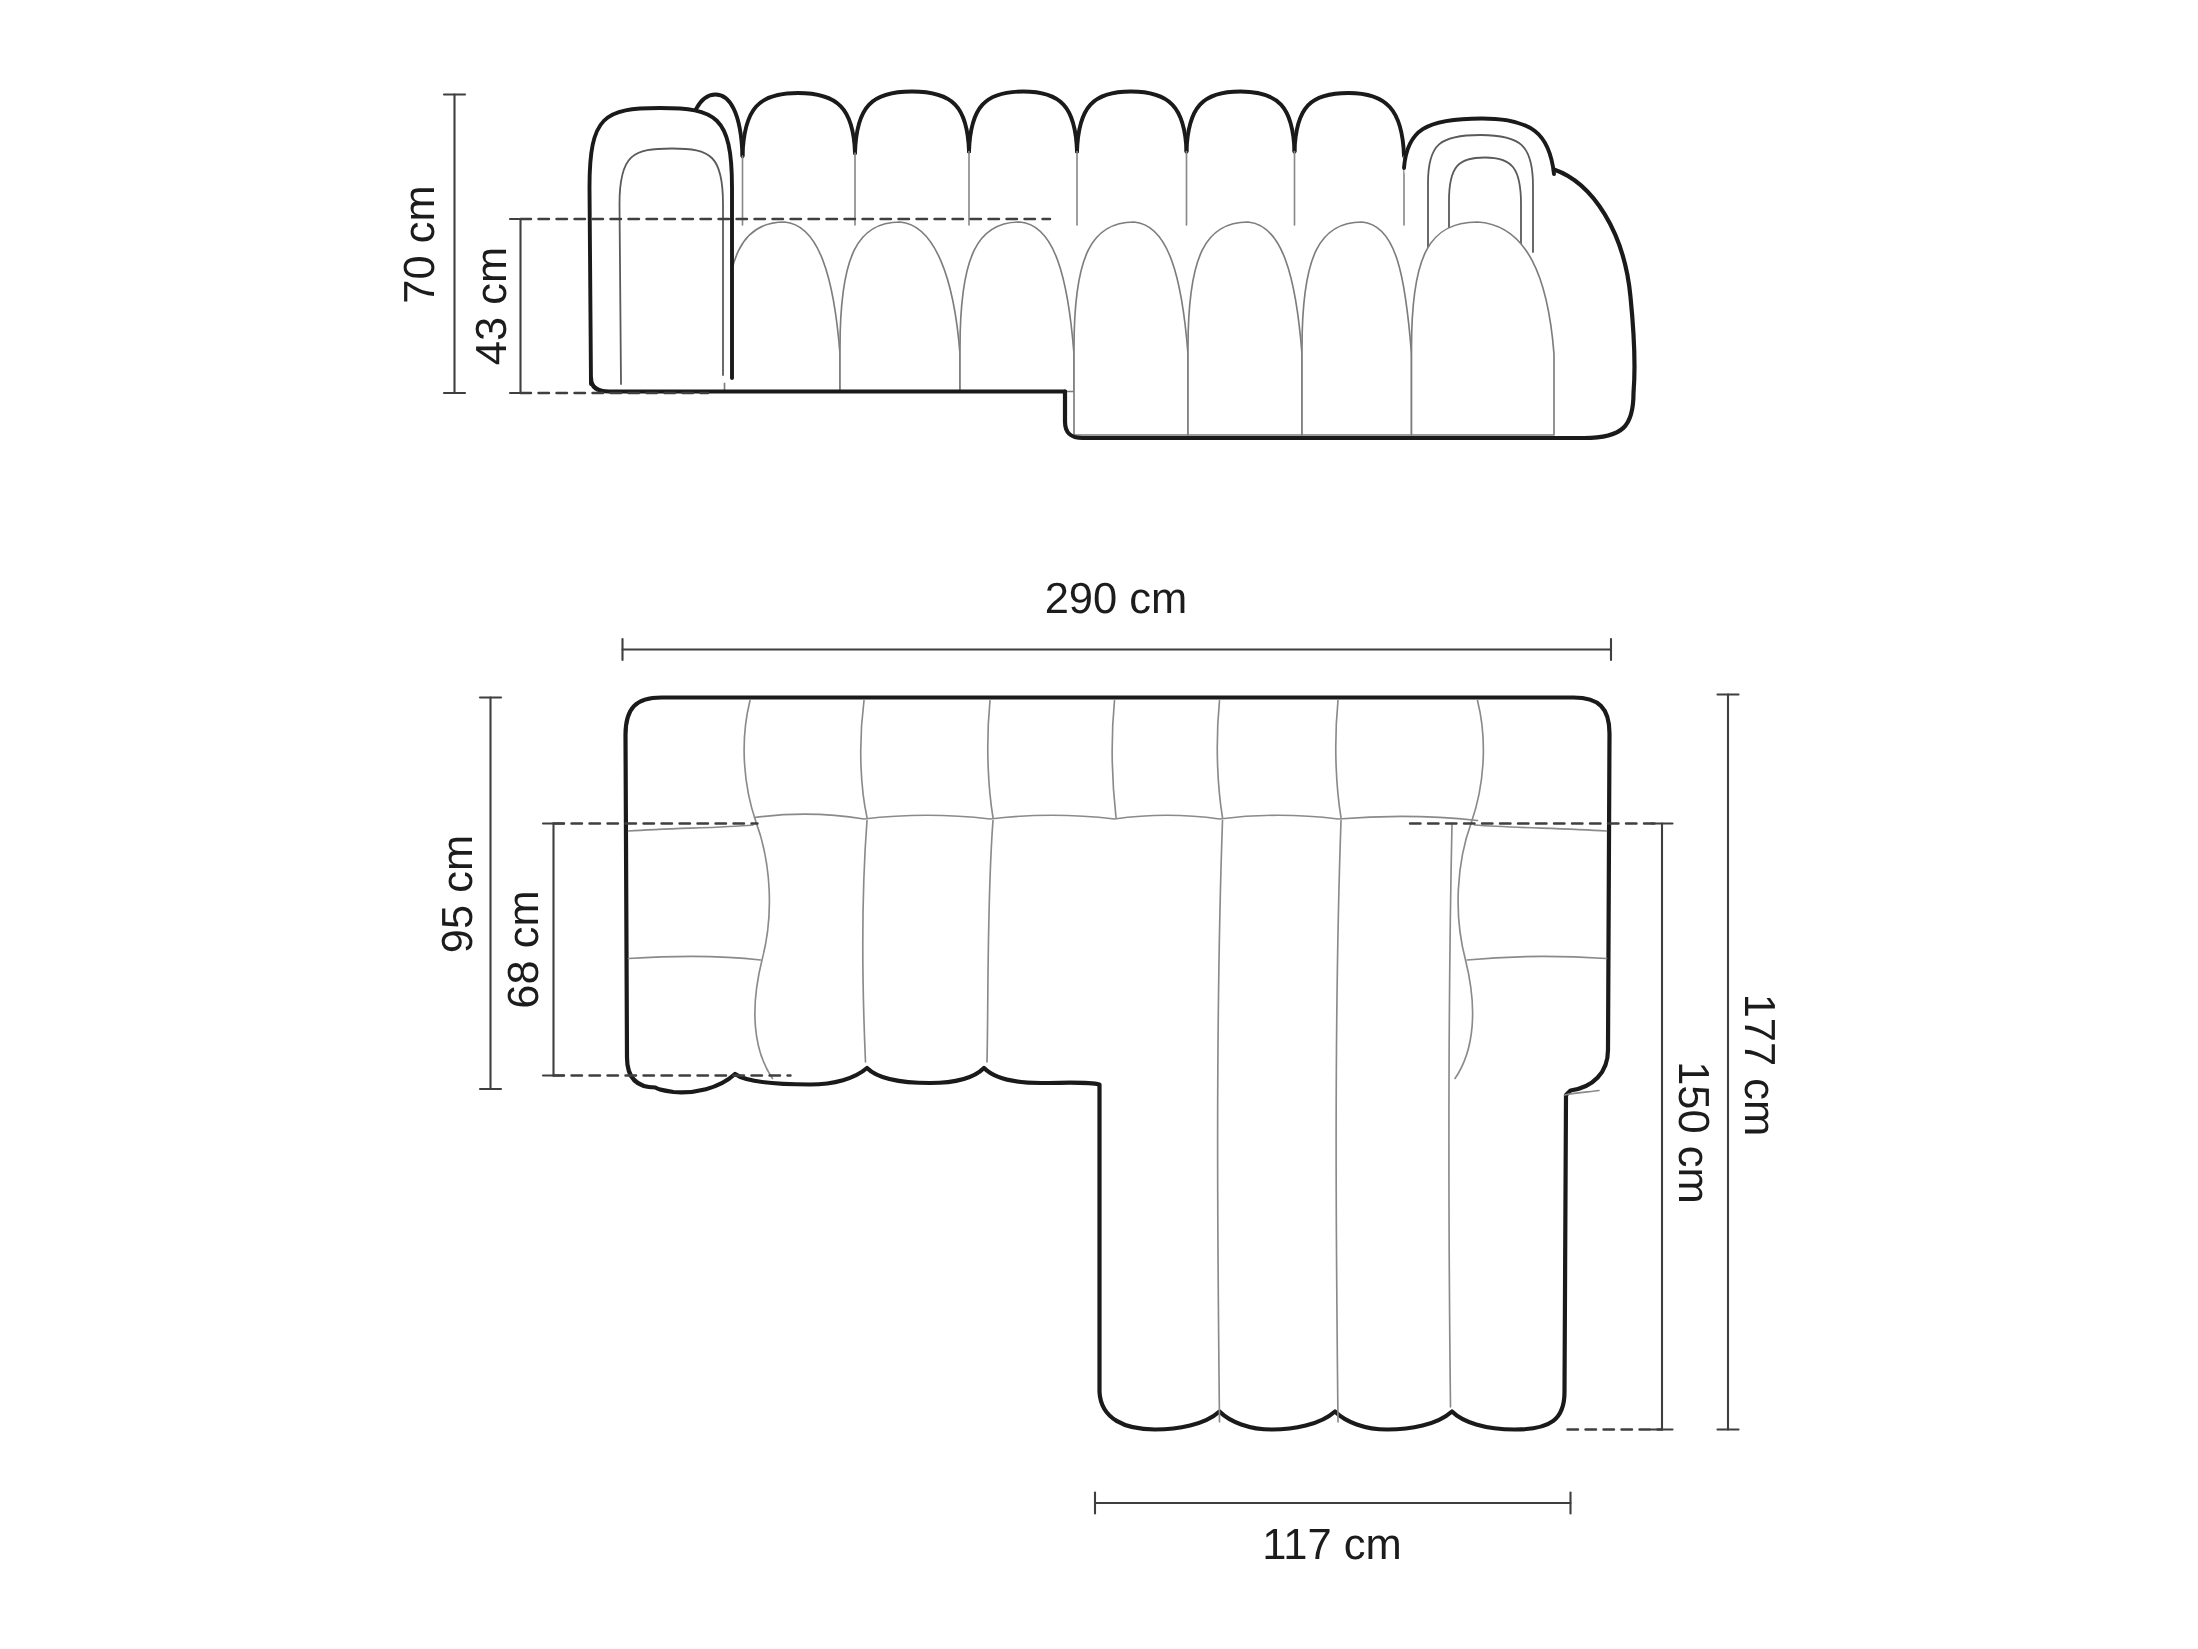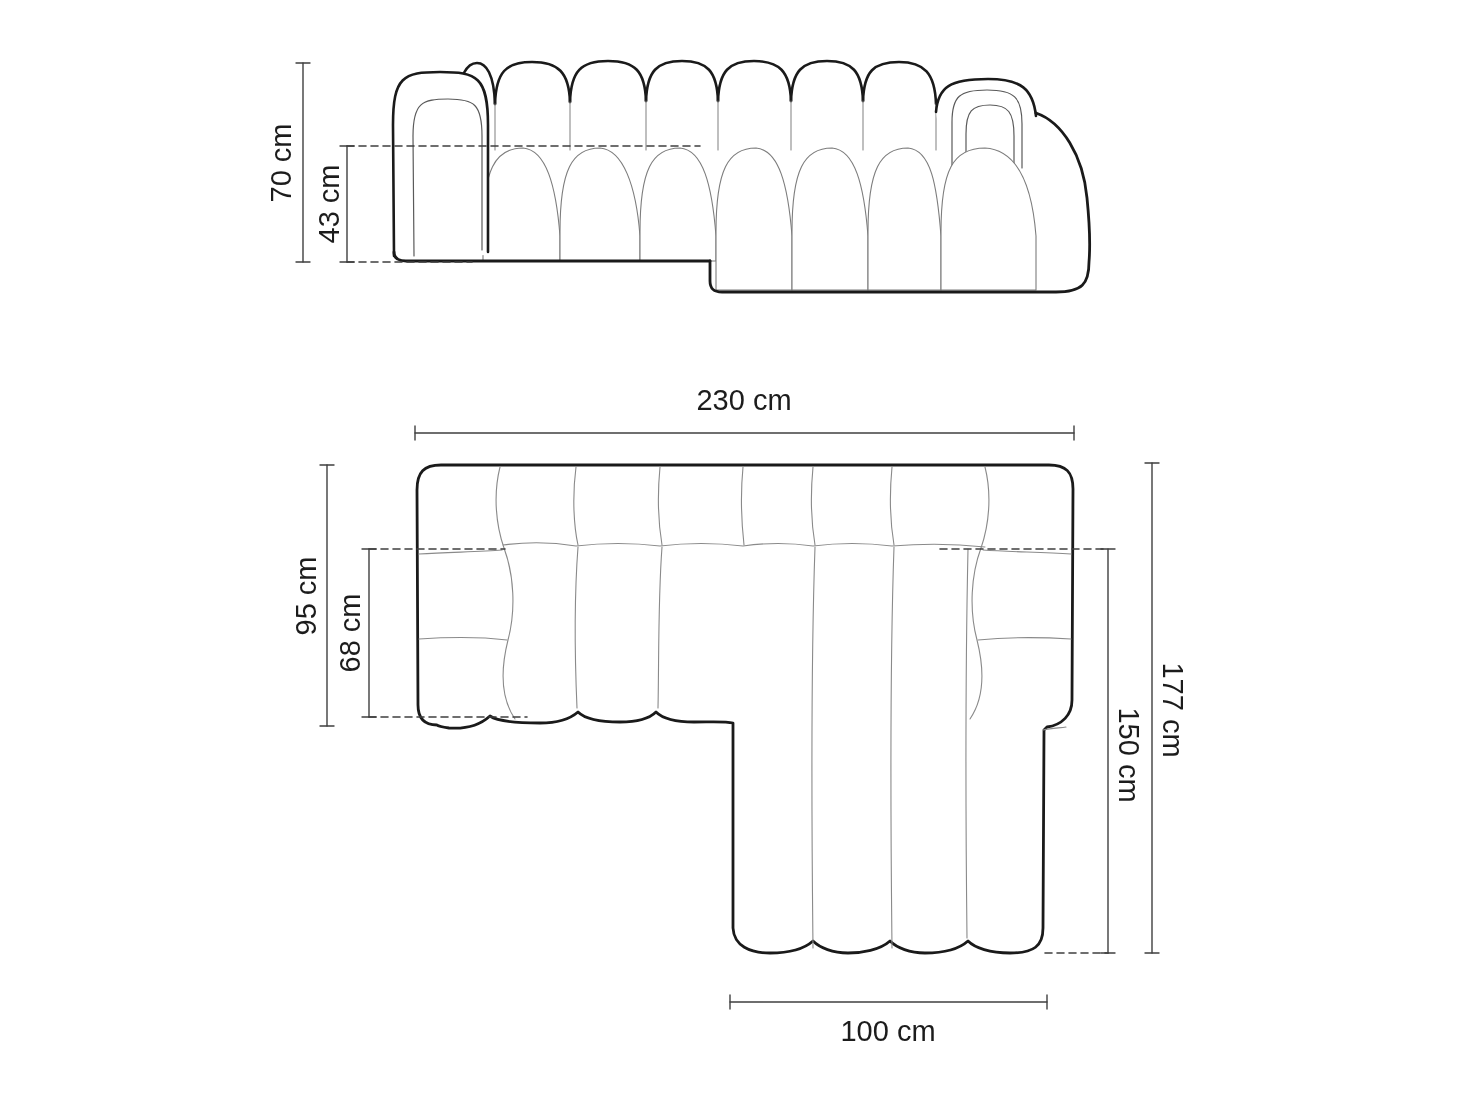--- a/index.html
+++ b/index.html
@@ -178,20 +178,20 @@
         <path d="M369 549 L505 549"></path>
         <path d="M369 717 L527 717"></path>
         <path d="M940 549 L1108 549"></path>
         <path d="M1045 953 L1108 953"></path>
       </g>
     </g>
   </svg>
 
   <div class="dim-label rot-left" style="left:281px;top:163px">70 cm</div>
   <div class="dim-label rot-left" style="left:329px;top:204px">43 cm</div>
-  <div class="dim-label" style="left:744px;top:400px">230 cm</div>
+  <div class="dim-label" style="left:744px;top:400px">290 cm</div>
   <div class="dim-label rot-left" style="left:306px;top:596px">95 cm</div>
   <div class="dim-label rot-left" style="left:350px;top:633px">68 cm</div>
   <div class="dim-label rot-right" style="left:1172px;top:710px">177 cm</div>
   <div class="dim-label rot-right" style="left:1128px;top:755px">150 cm</div>
-  <div class="dim-label" style="left:888px;top:1031px">100 cm</div>
+  <div class="dim-label" style="left:888px;top:1031px">117 cm</div>
 
 </div>
 
 </body></html>

